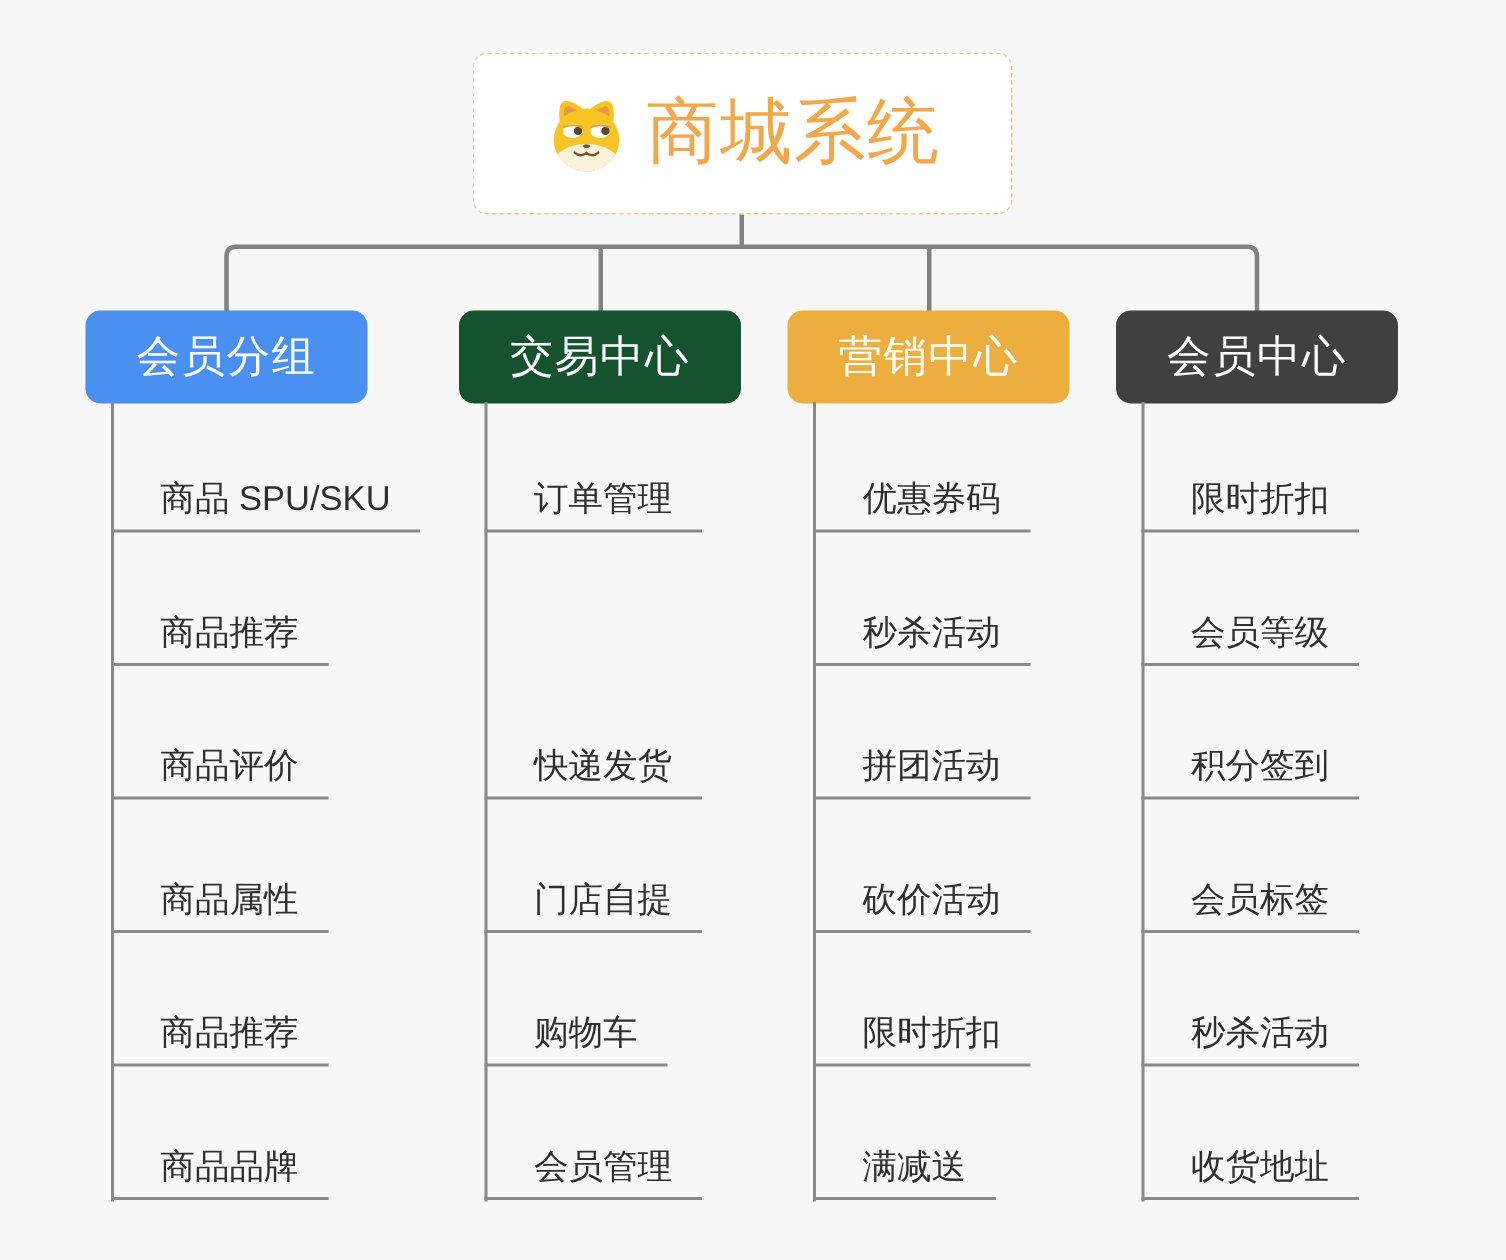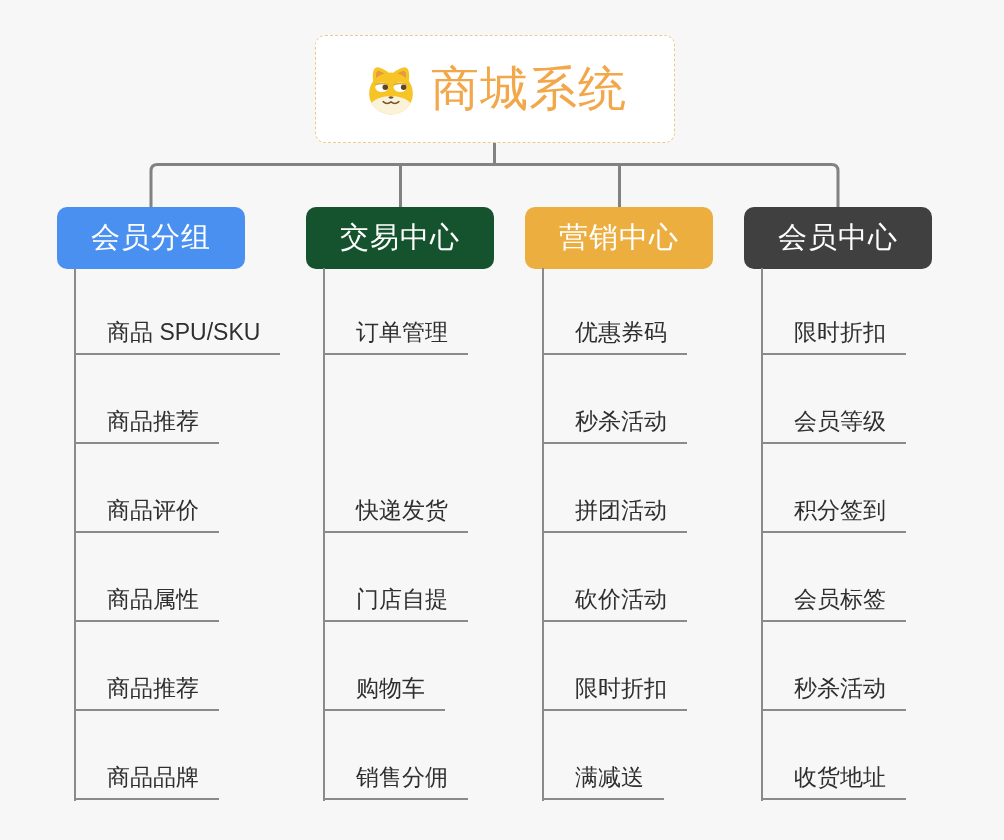--- a/index.html
+++ b/index.html
@@ -116,21 +116,21 @@
     <div class="item r4">商品推荐</div>
     <div class="item r5">商品品牌</div>
   </div>
 
   <div class="col col2">
     <div class="trunk"></div>
     <div class="item r0">订单管理</div>
     <div class="item r2">快递发货</div>
     <div class="item r3">门店自提</div>
     <div class="item r4">购物车</div>
-    <div class="item r5">销售分佣</div>
+    <div class="item r5">会员管理</div>
   </div>
 
   <div class="col col3">
     <div class="trunk"></div>
     <div class="item r0">优惠券码</div>
     <div class="item r1">秒杀活动</div>
     <div class="item r2">拼团活动</div>
     <div class="item r3">砍价活动</div>
     <div class="item r4">限时折扣</div>
     <div class="item r5">满减送</div>

